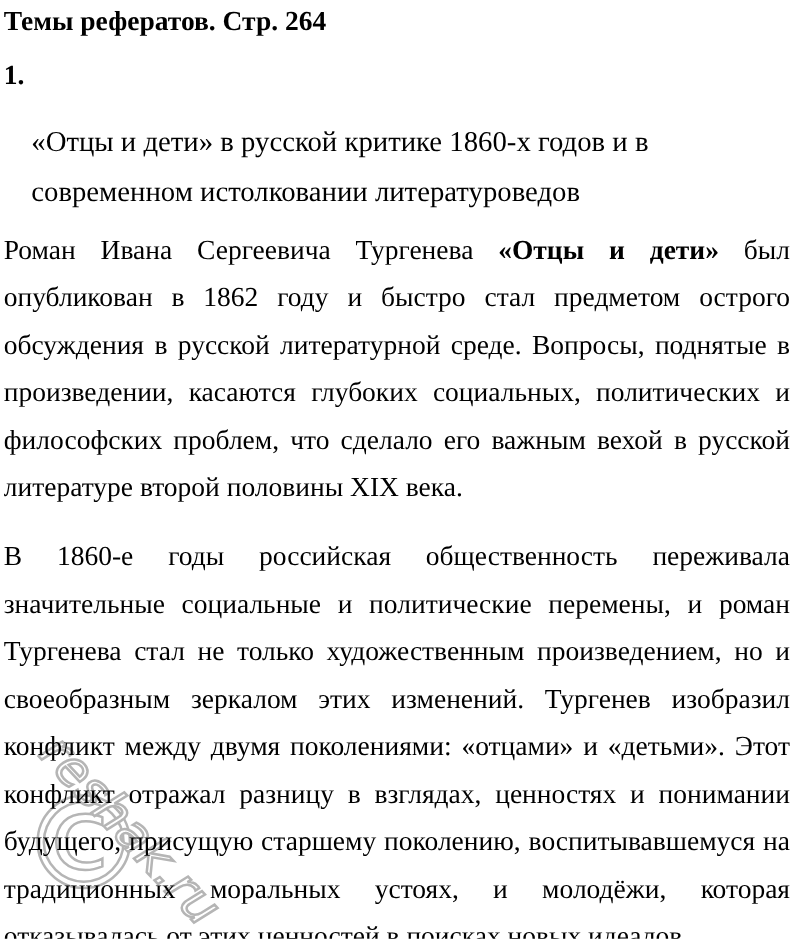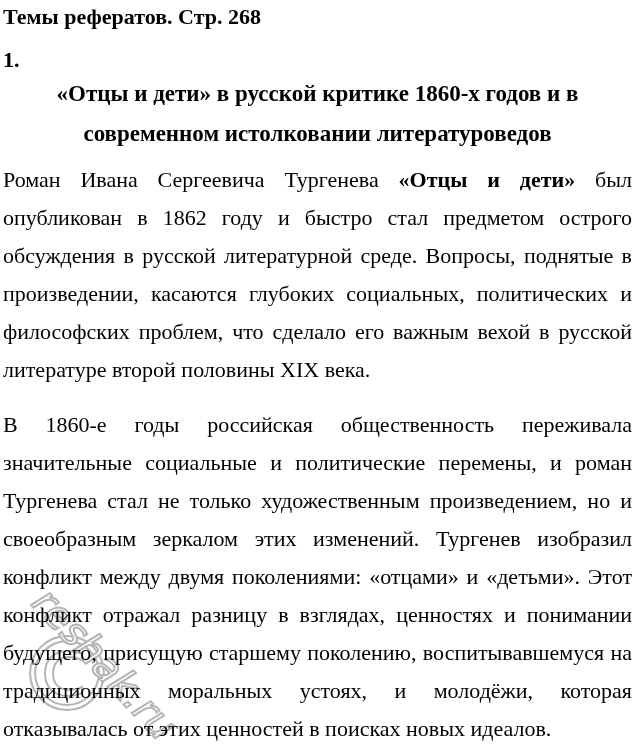--- a/index.html
+++ b/index.html
@@ -30,25 +30,24 @@
   }
   .header-title { font-weight: bold; }
   .header-copyright { font-weight: normal; }
   .item-number {
     font-weight: bold;
     font-size: 22px;
     line-height: 28px;
     margin-top: 15px;
   }
   .essay-title {
-    font-weight: bold;
+    font-weight: normal;
     font-size: 23px;
     line-height: 40px;
-    text-align: center;
-    margin-top: 0;
+    margin-top: 20px;
     padding: 0 22px;
   }
   .body-paragraph {
     font-size: 22px;
     line-height: 38px;
     text-align: justify;
     text-align-last: left;
   }
   .p1 { margin-top: 7px; }
   .p2 { margin-top: 17px; }
@@ -67,21 +66,21 @@
 <div class="page">
 
   <svg class="watermark" width="250" height="199" viewBox="0 0 250 199" aria-hidden="true">
     <text x="16" y="158" font-family="DejaVu Sans, sans-serif" font-size="102" fill="#ffffff" stroke="#b5b5b5" stroke-width="2">©</text>
     <text x="30" y="52" transform="rotate(47 30 52)" font-family="DejaVu Sans, sans-serif" font-size="40" font-style="italic" fill="#ffffff" stroke="#b5b5b5" stroke-width="2">reshak.ru</text>
   </svg>
 
   <div class="content">
 
     <div class="header-row">
-      <span class="header-title">Темы рефератов. Стр. 268</span>
+      <span class="header-title">Темы рефератов. Стр. 264</span>
     </div>
 
     <div class="item-number">1.</div>
 
     <h1 class="essay-title">«Отцы и дети» в русской критике 1860-х годов и в современном истолковании литературоведов</h1>
 
     <p class="body-paragraph p1"><span>Роман Ивана Сергеевича Тургенева </span><span class="bold-inline">«Отцы и дети»</span><span> был опубликован в 1862 году и быстро стал предметом острого обсуждения в русской литературной среде. Вопросы, поднятые в произведении, касаются глубоких социальных, политических и философских проблем, что сделало его важным вехой в русской литературе второй половины XIX века.</span></p>
 
     <p class="body-paragraph p2">В 1860-е годы российская общественность переживала значительные социальные и политические перемены, и роман Тургенева стал не только художественным произведением, но и своеобразным зеркалом этих изменений. Тургенев изобразил конфликт между двумя поколениями: «отцами» и «детьми». Этот конфликт отражал разницу в взглядах, ценностях и понимании будущего, присущую старшему поколению, воспитывавшемуся на традиционных моральных устоях, и молодёжи, которая отказывалась от этих ценностей в поисках новых идеалов.</p>
 

